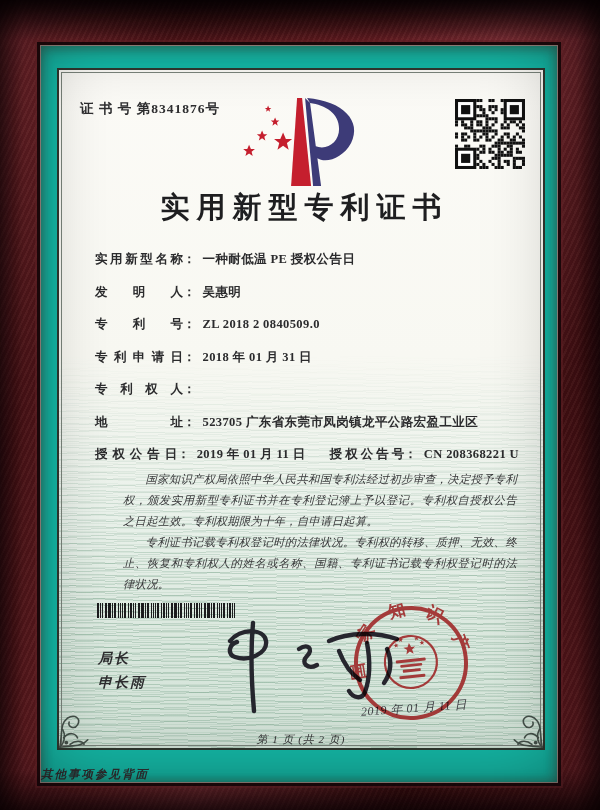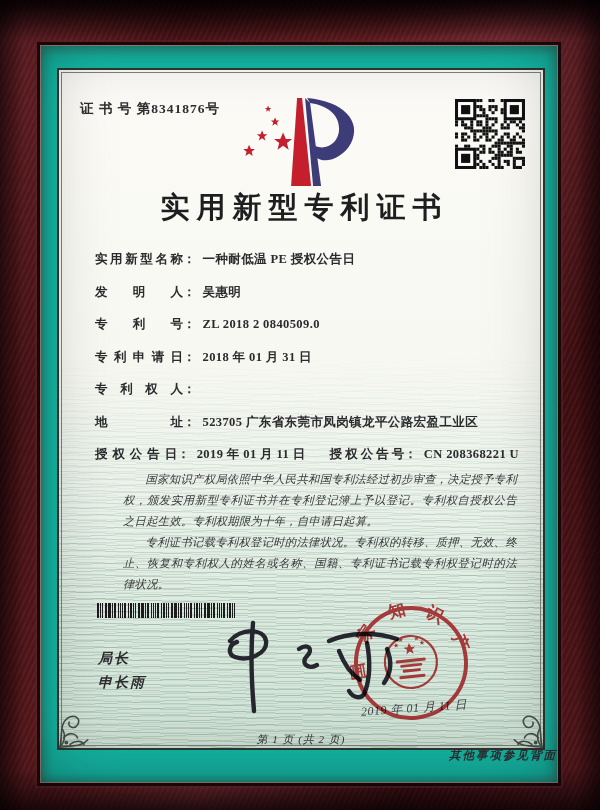--- a/index.html
+++ b/index.html
@@ -67,21 +67,21 @@
   .signature { position:absolute; left:158px; top:545px; width:200px; height:104px; }
 
   .seal-date { position:absolute; left:270px; top:630px; width:170px; text-align:center;
     font-size:12px; color:#3d3c42; font-style:italic; letter-spacing:.5px; transform:rotate(-4deg); }
   .seal { position:absolute; left:291px; top:532px; width:122px; height:122px;
     mix-blend-mode:multiply; opacity:.92; transform:rotate(-6deg); }
 
   .page-num { position:absolute; left:0; right:0; top:662px; text-align:center;
     font-size:11px; color:#333335; font-style:italic; letter-spacing:1px; }
 
-  .back-note { position:absolute; left:0; right:0; bottom:19px; text-align:right;
+  .back-note { position:absolute; left:0; right:0; bottom:0; text-align:left;
     font-size:11.5px; color:#2f2f31; font-style:italic; letter-spacing:2px; font-weight:600; }
 
   .corner { position:absolute; bottom:-2px; width:56px; height:56px; z-index:6; }
   .corner.left { left:-2px; }
   .corner.right { right:-2px; transform:scaleX(-1); }
 </style>
 </head>
 <body>
 
 <div class="photo">

